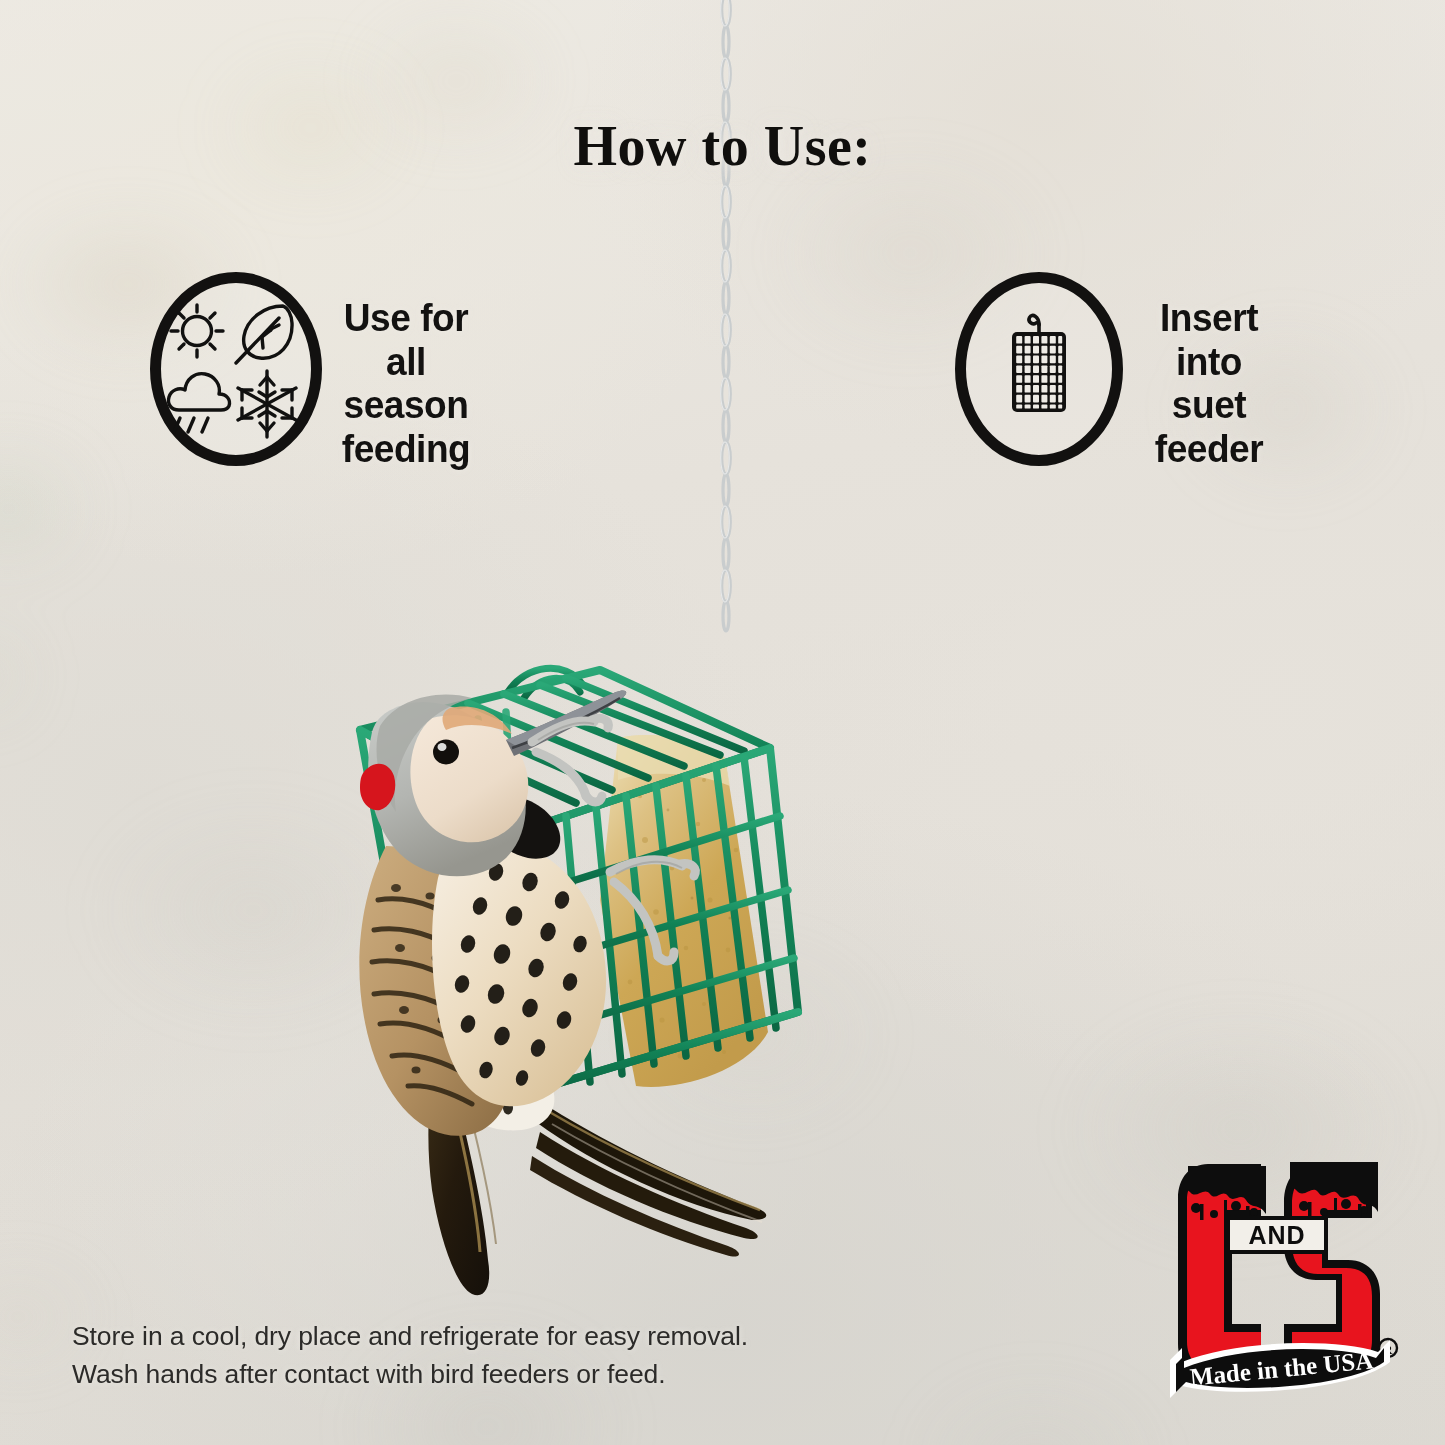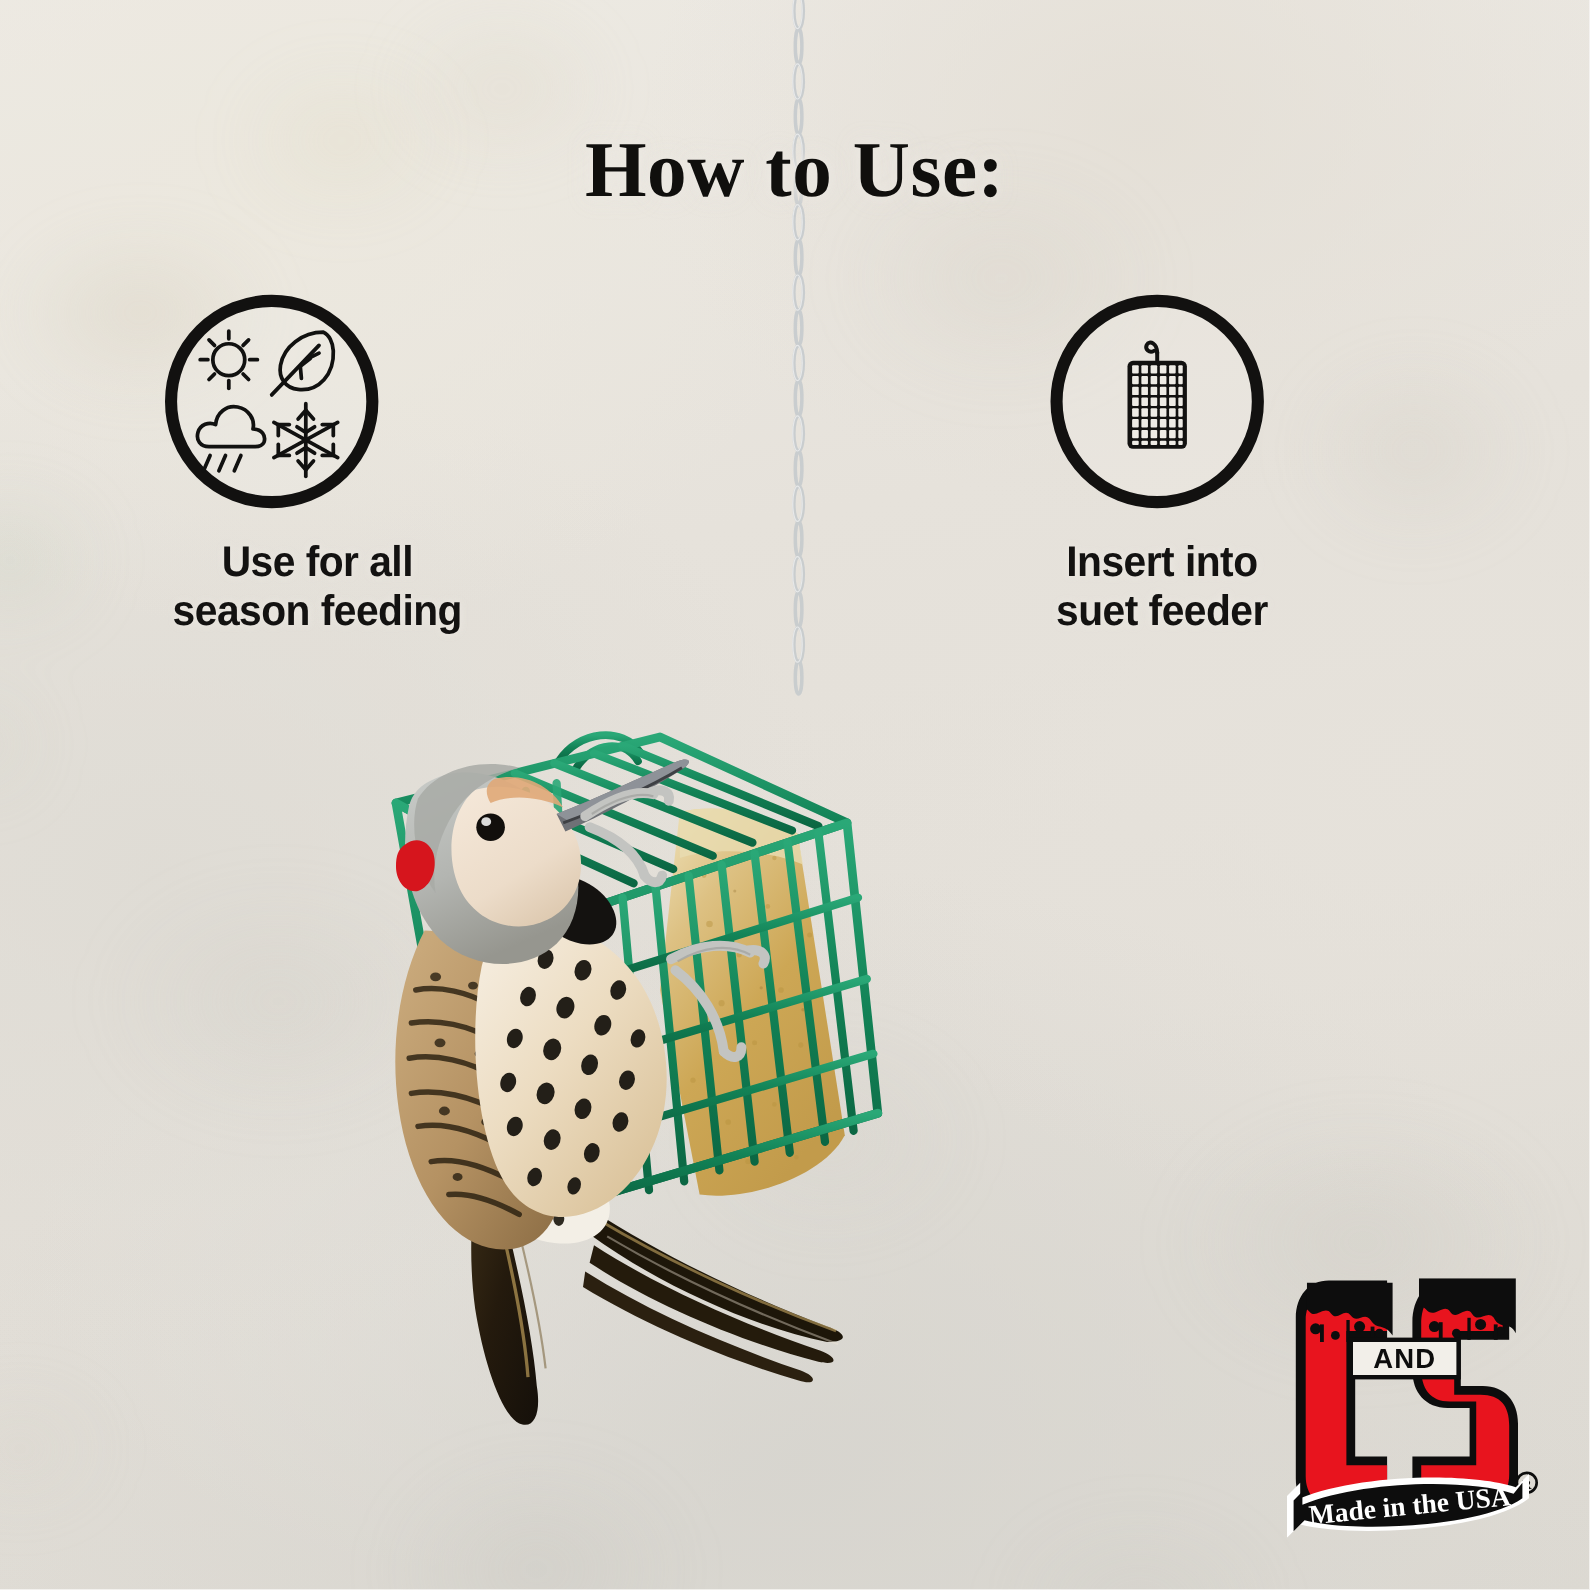--- a/index.html
+++ b/index.html
@@ -67,41 +67,41 @@
 
   
   .title {
     position: absolute;
     left: 0;
     top: 118px;
     width: 1445px;
     text-align: center;
     font-family: "Liberation Serif", "DejaVu Serif", serif;
     font-weight: 700;
-    font-size: 72px;
+    font-size: 56px;
     letter-spacing: 0.5px;
     color: #100f0d;
     line-height: 1;
     text-shadow: 0 0 10px rgba(236,233,227,0.95), 0 0 22px rgba(236,233,227,0.8);
   }
 
   
   .steps {
     position: absolute;
     left: 150px;
     top: 268px;
     width: 1145px;
     display: flex;
     justify-content: space-between;
   }
   .step {
     width: 340px;
     display: flex;
-    flex-direction: column;
-    align-items: flex-start;
+    flex-direction: row;
+    align-items: center;
   }
   .step-circle {
     width: 194px;
     height: 194px;
     border-radius: 50%;
     border: 11px solid #121110;
     box-sizing: border-box;
     display: flex;
     align-items: center;
     justify-content: center;
@@ -560,20 +560,24 @@
         <path d="M380 264 C392 262 398 268 394 276"></path>
         <path d="M358 356 C366 364 374 362 374 352"></path>
       </g>
       <g fill="none" stroke="#9b9c99" stroke-width="2" opacity="0.6">
         <path d="M238 140 C260 126 280 120 294 124"></path>
         <path d="M316 274 C340 260 364 258 382 268"></path>
       </g>
     </g>
   </svg>
 
+  <div class="footnote">
+    <div>Store in a cool, dry place and refrigerate for easy removal.</div>
+    <div>Wash hands after contact with bird feeders or feed.</div>
+  </div>
 
   <svg class="logo" viewBox="0 0 236 250">
     <defs>
       <clipPath id="cClip">
         <path d="M22 18 L118 18 L118 78 L62 78 L62 170 L118 170 L118 228 L22 228 Z"></path>
       </clipPath>
       <clipPath id="sClip">
         <path d="M124 14 L216 14 L216 236 L124 236 Z"></path>
       </clipPath>
     </defs>

